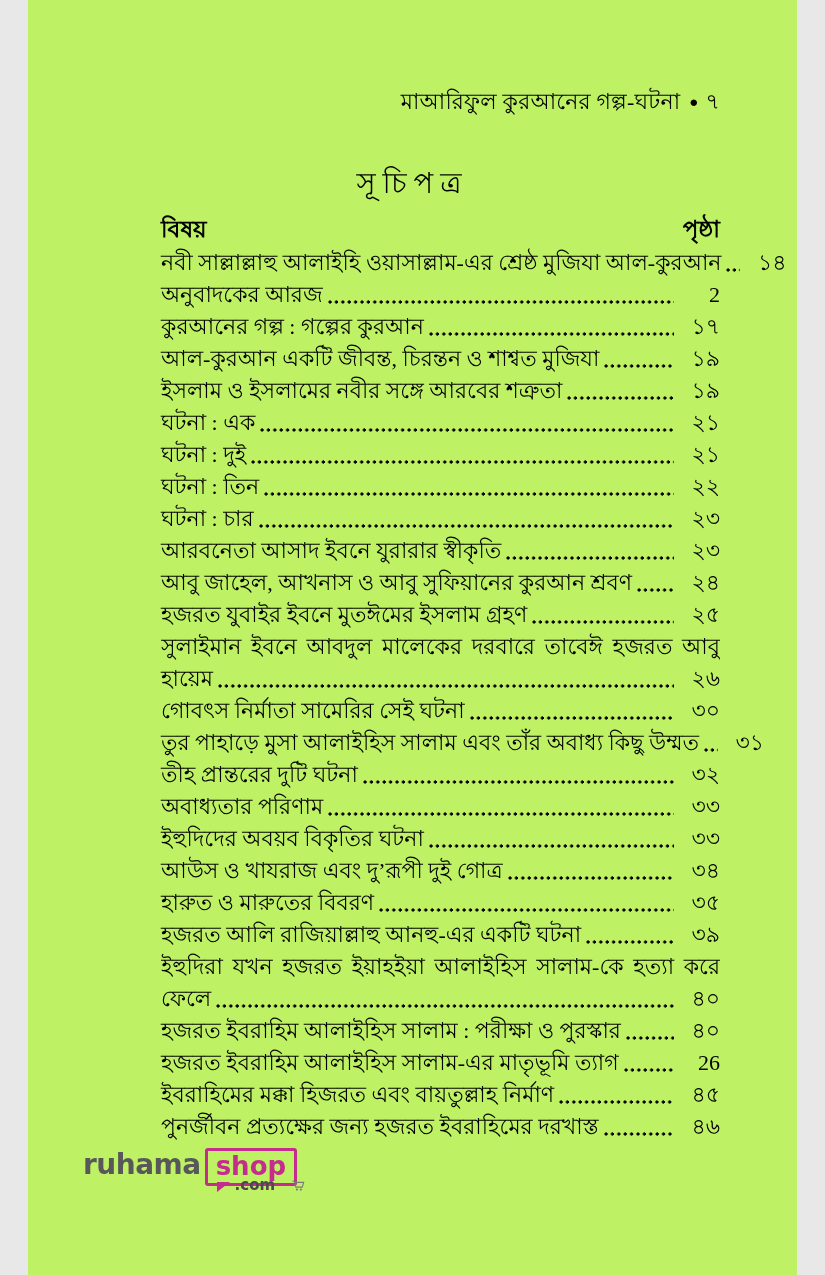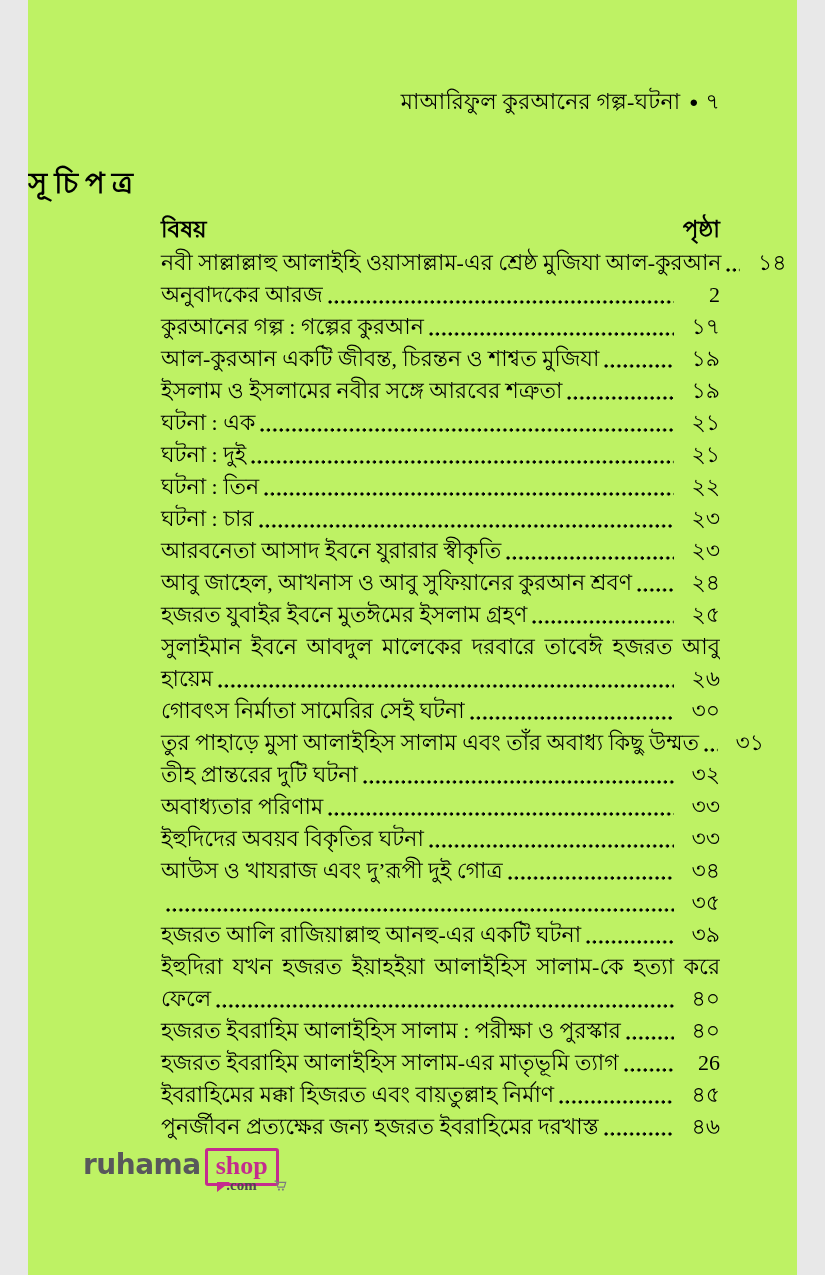--- a/index.html
+++ b/index.html
@@ -25,22 +25,23 @@
   }
   .running-header .bullet{
     font-size:15px;
     vertical-align:2px;
     padding:0 7px 0 9px;
   }
   
   .toc-title{
     position:absolute;
     top:160px;left:0;right:0;
+    text-align:center;
     font-size:29px;
-    font-weight:bold;
+    font-weight:normal;
     letter-spacing:7px;
   }
   
   .col-head{
     position:absolute;
     top:211px;left:133px;right:77px;
     display:flex;
     justify-content:space-between;
     font-size:23px;
     font-weight:bold;
@@ -100,21 +101,20 @@
   }
   .logo-shopbox{
     position:relative;
     display:inline-block;
     margin-left:4px;
     padding:0 8px 2px 8px;
     font-size:26px;
     border:3px solid;
     border-radius:3px;
     line-height:30px;
-    font-family:Liberation Serif, serif;
   }
   .shop-tail{
     position:absolute;
     left:9px;bottom:-9px;
     width:0;height:0;
     border-top:10px solid;
     border-right:13px solid transparent;
   }
   .logo-com{
     position:absolute;
@@ -232,20 +232,21 @@
         <span class="toc-entry-title">ইহুদিদের অবয়ব বিকৃতির ঘটনা</span>
         <span class="dot-leader"></span>
         <span class="toc-entry-page">৩৩</span>
       </div>
       <div class="toc-row">
         <span class="toc-entry-title">আউস ও খাযরাজ এবং দু’রূপী দুই গোত্র</span>
         <span class="dot-leader"></span>
         <span class="toc-entry-page">৩৪</span>
       </div>
       <div class="toc-row">
+        <span class="toc-entry-title">হারুত ও মারুতের বিবরণ</span>
         <span class="dot-leader"></span>
         <span class="toc-entry-page">৩৫</span>
       </div>
       <div class="toc-row">
         <span class="toc-entry-title">হজরত আলি রাজিয়াল্লাহু আনহু-এর একটি ঘটনা</span>
         <span class="dot-leader"></span>
         <span class="toc-entry-page">৩৯</span>
       </div>
       <div class="toc-wrap-line1">ইহুদিরা যখন হজরত ইয়াহইয়া আলাইহিস সালাম-কে হত্যা করে</div>
       <div class="toc-row">

